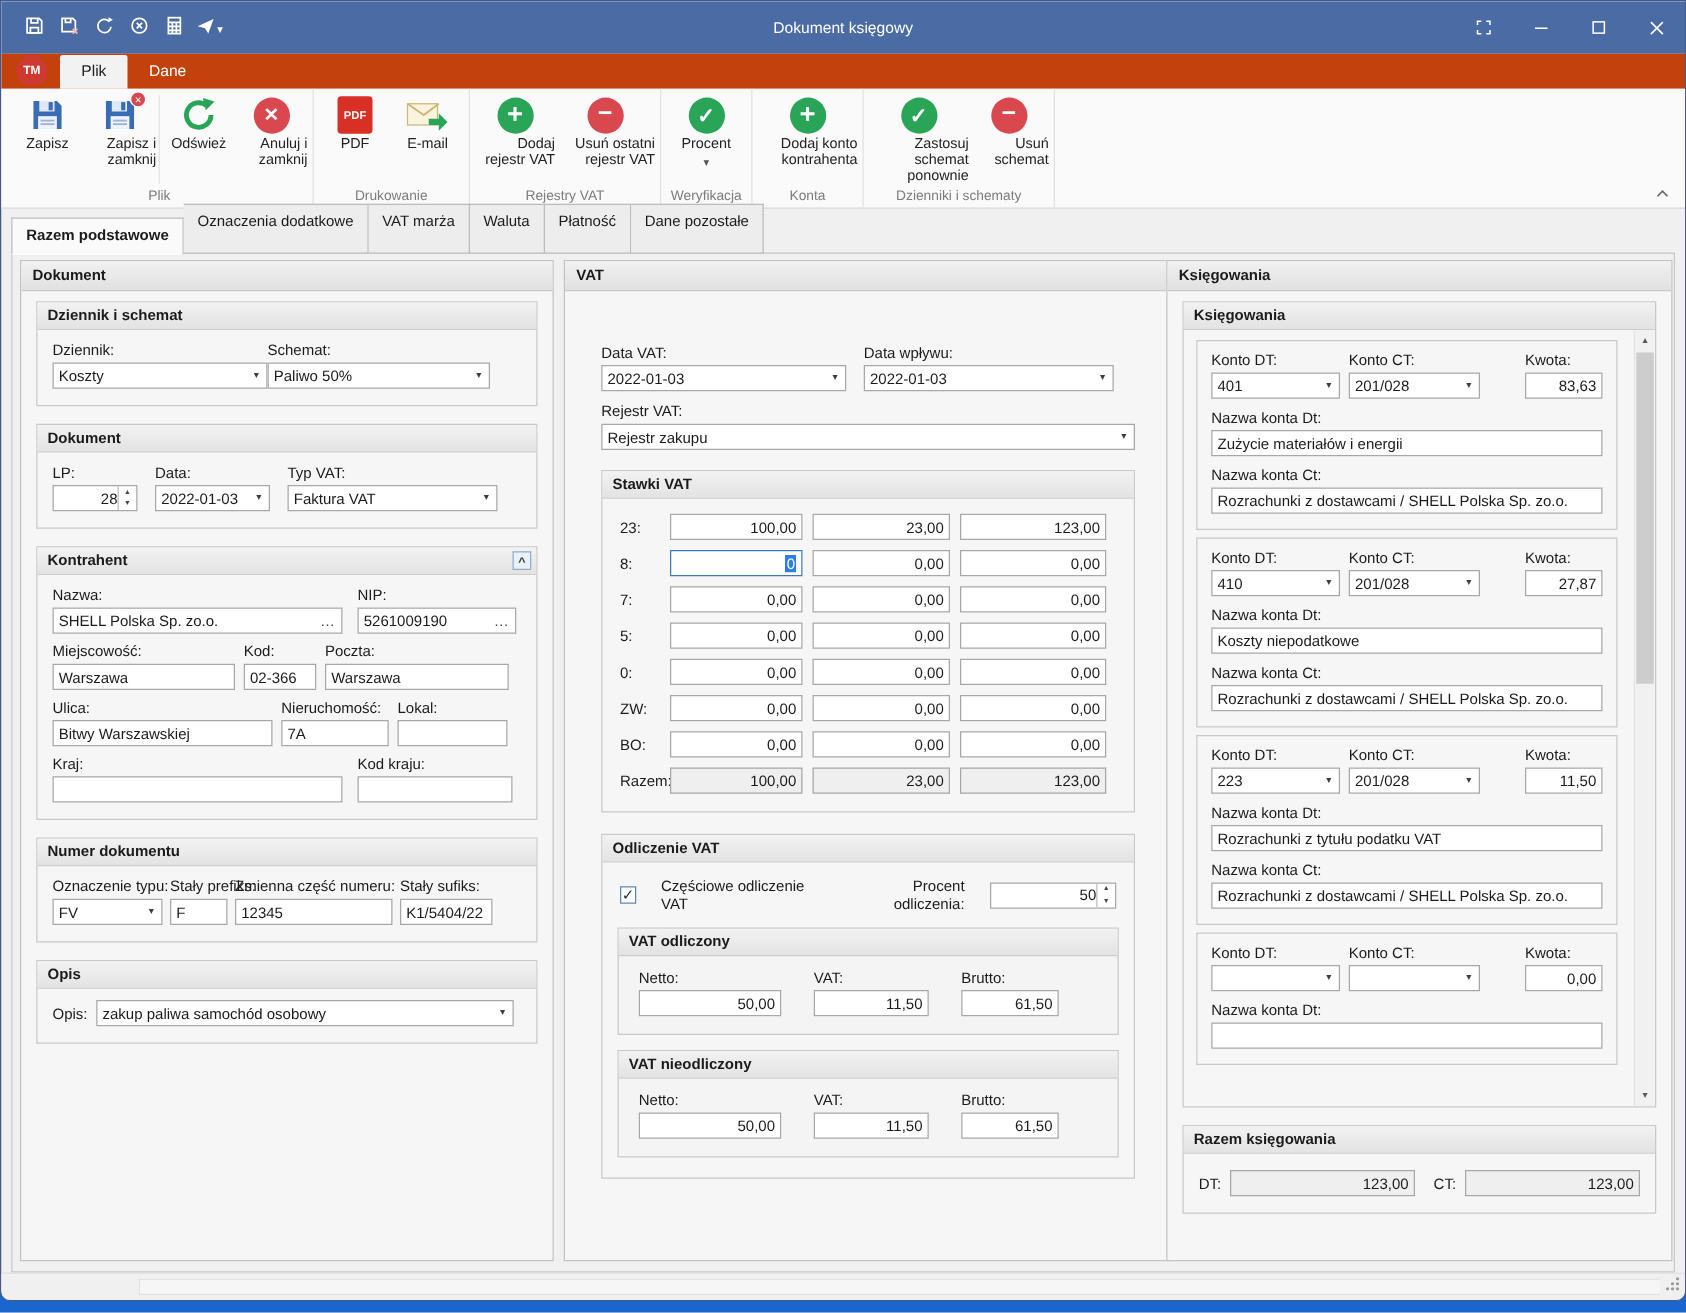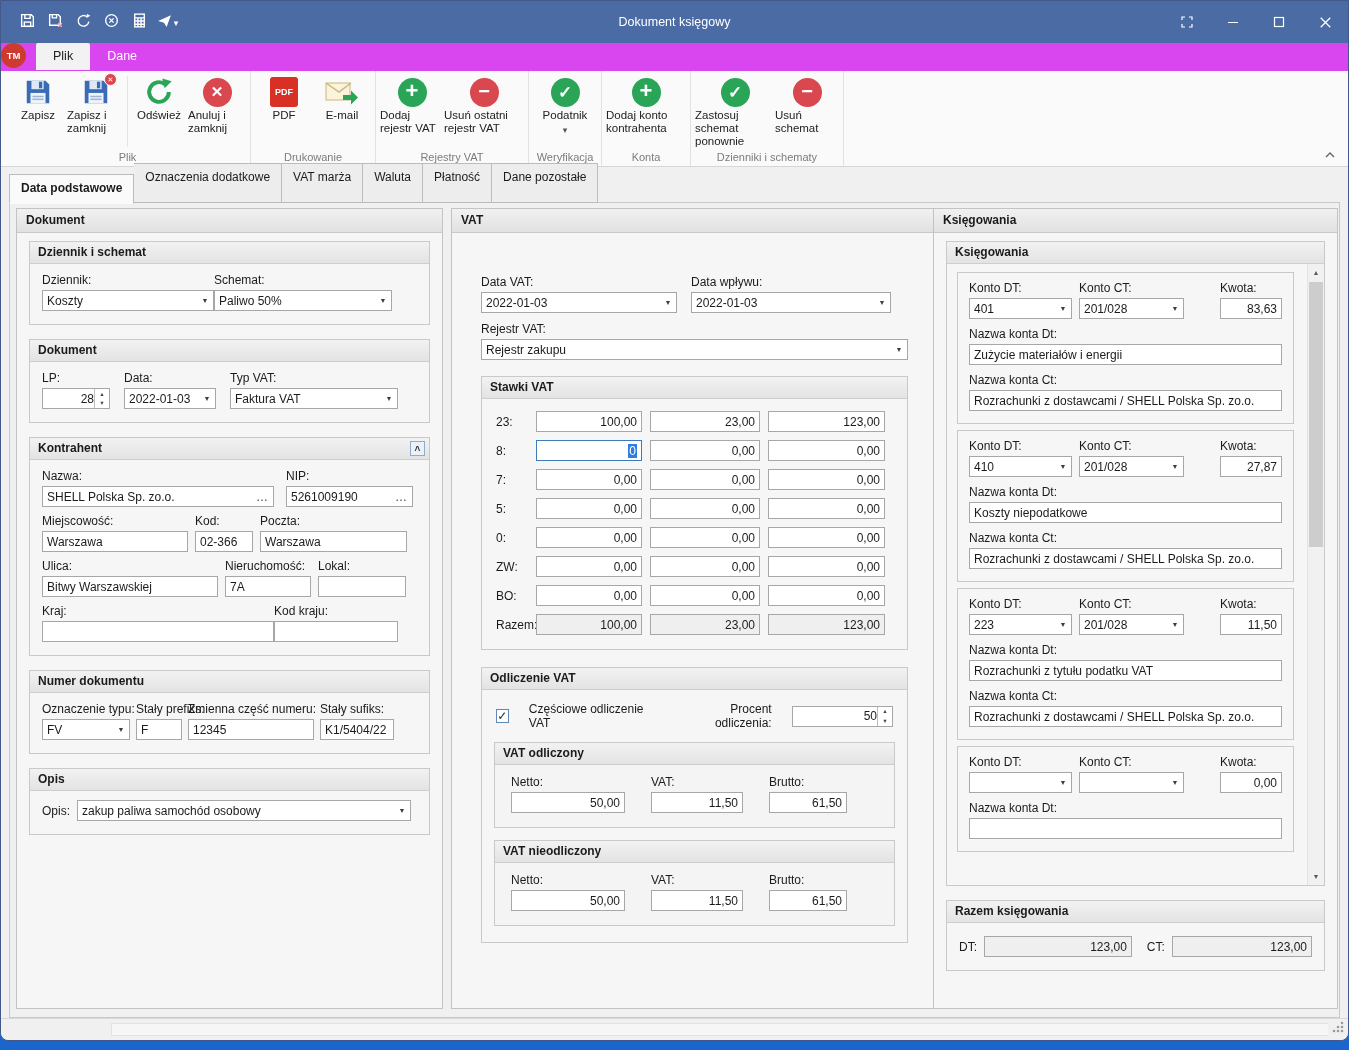--- a/index.html
+++ b/index.html
@@ -14,36 +14,36 @@
   .title { position:absolute; left:0; right:0; text-align:center; color:#fff; font-size:12.5px; pointer-events:none; }
   .qat { display:flex; align-items:center; padding-left:12px; z-index:2; }
   .qat-btn { height:30px; min-width:28px; display:flex; align-items:center; justify-content:center; color:#fff; cursor:default; }
   .qat-btn svg { stroke:#fff; fill:none; stroke-width:1.3; }
   .qat-caret::after { content:"▾"; color:#fff; font-size:9px; margin-left:1px; }
   .win-controls { margin-left:auto; display:flex; height:42px; z-index:2; }
   .win-btn { width:46px; height:42px; display:flex; align-items:center; justify-content:center; }
   .win-btn svg { stroke:#fff; fill:none; stroke-width:1.2; }
 
   
-  .ribbon-tabrow { position:absolute; left:0; right:0; top:42px; height:28px; background:#d946ef; display:flex; align-items:flex-start; padding-left:0; }
+  .ribbon-tabrow { position:absolute; left:0; right:0; top:42px; height:28px; background:#c2410c; display:flex; align-items:center; padding-left:12px; }
   .logo-badge { width:25px; height:25px; border-radius:50%; background:#cf3a30; color:#fff; font-weight:bold; font-size:9.5px;
                 display:flex; align-items:center; justify-content:center; margin:0 10px 2px 0; }
   .rtab { padding:0 17px; height:27px; line-height:27px; color:#fff; font-size:12.5px; }
   .rtab.active { background:#f2f2f2; color:#222; border-radius:2px 2px 0 0; }
 
   
   .ribbon { position:absolute; left:0; right:0; top:70px; height:96px; background:#fafafa; border-bottom:1px solid #d6d6d6; display:flex; padding-left:4px; }
   .rgroup { display:flex; flex-direction:column; border-right:1px solid #e2e2e2; padding:3px 4px 0; }
   .rgroup-body { display:flex; flex:1; align-items:flex-start; }
   .rsep { width:1px; background:#e4e4e4; align-self:stretch; margin:2px 2px; }
   .rbtn { width:64px; display:flex; flex-direction:column; align-items:center; padding-top:2px; cursor:default; }
   .rbtn.w { width:80px; }
   .rbtn.n { width:58px; }
   .ric { height:32px; display:flex; align-items:center; justify-content:center; margin-bottom:1px; position:relative; }
-  .rlabel { font-size:11.5px; line-height:1.12; text-align:left; color:#222; }
+  .rlabel { font-size:11.5px; line-height:1.12; text-align:right; color:#222; }
   .rgroup-label { text-align:center; font-size:11px; color:#7c7c7c; padding:2px 2px 3px; white-space:nowrap; }
   .circle { width:29px; height:29px; border-radius:50%; color:#fff; display:flex; align-items:center; justify-content:center; font-weight:bold; }
   .c-green { background:#2aa558; }
   .c-red { background:#d9474f; }
   .g-plus::after { content:"+"; font-size:22px; margin-top:-2px; }
   .g-minus::after { content:"−"; font-size:20px; margin-top:-2px; }
   .g-check::after { content:"✓"; font-size:17px; }
   .g-x::after { content:"✕"; font-size:15px; }
   .mini-x { position:absolute; top:-3px; right:-6px; width:13px; height:13px; border-radius:50%; background:#d9474f; border:1.5px solid #fff;
             color:#fff; display:flex; align-items:center; justify-content:center; }
@@ -303,21 +303,21 @@
       </div>
       <div class="rgroup-label">Rejestry VAT</div>
     </div>
 
     <div class="rgroup">
       <div class="rgroup-body">
         <div class="rbtn">
           <span class="ric">
               <span class="circle c-green g-check"></span>
             </span>
-          <span class="rlabel">Podatnik</span>
+          <span class="rlabel">Procent</span>
           <span class="caret-sm"></span>
         </div>
       </div>
       <div class="rgroup-label">Weryfikacja</div>
     </div>
 
     <div class="rgroup">
       <div class="rgroup-body">
         <div class="rbtn w">
           <span class="ric">
@@ -348,21 +348,21 @@
     </div>
 
     <div class="ribbon-collapse">
       <svg width="12" height="10" viewBox="0 0 12 10">
           <path d="M2 7l4-4 4 4" fill="none" stroke="#666" stroke-width="1.4"></path>
         </svg>
     </div>
   </div>
 
   <div class="tabstrip">
-    <div class="ptab active">Data podstawowe</div>
+    <div class="ptab active">Razem podstawowe</div>
     <div class="ptab">Oznaczenia dodatkowe</div>
     <div class="ptab">VAT marża</div>
     <div class="ptab">Waluta</div>
     <div class="ptab">Płatność</div>
     <div class="ptab">Dane pozostałe</div>
   </div>
 
   <div class="content-frame">
 
     <section class="panel panel-left">
@@ -472,21 +472,21 @@
                   <span class="fld-text">7A</span>
                 </div>
             </div>
             <div class="stack" style="width:88px;">
               <label class="flabel">Lokal:</label>
               <div class="fld">
                   <span class="fld-text"></span>
                 </div>
             </div>
           </div>
-          <div class="row" style="">
+          <div class="row" style="gap:12px;">
             <div class="stack" style="width:232px;">
               <label class="flabel">Kraj:</label>
               <div class="fld">
                   <span class="fld-text"></span>
                 </div>
             </div>
             <div class="stack" style="width:124px;">
               <label class="flabel">Kod kraju:</label>
               <div class="fld">
                   <span class="fld-text"></span>

